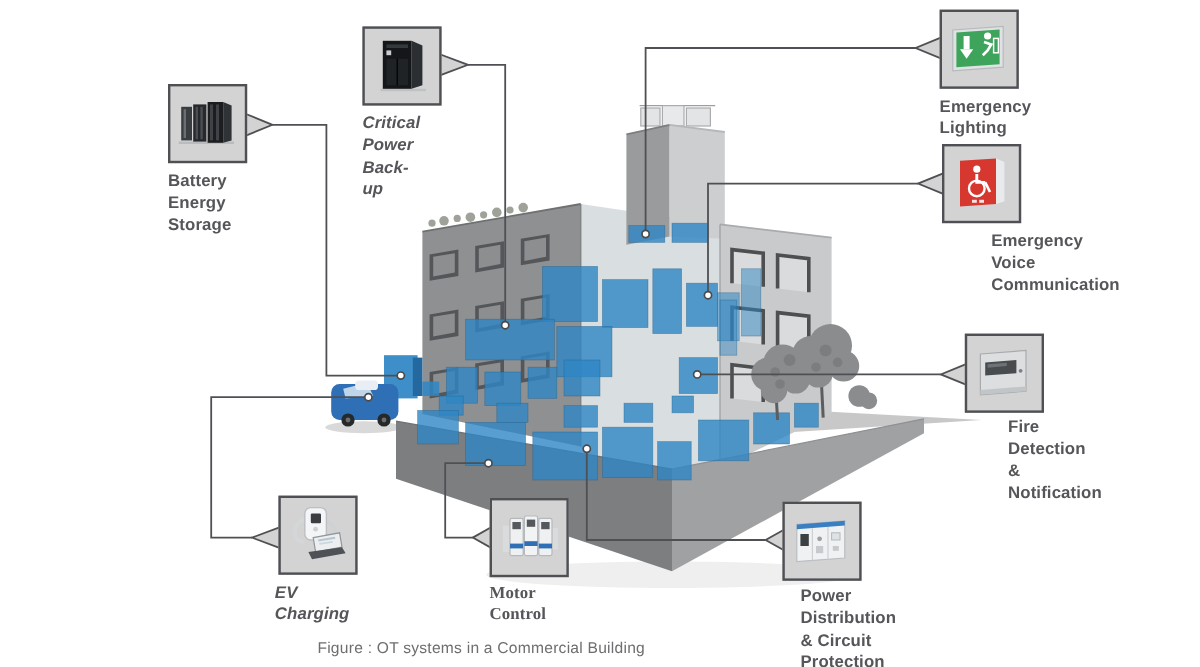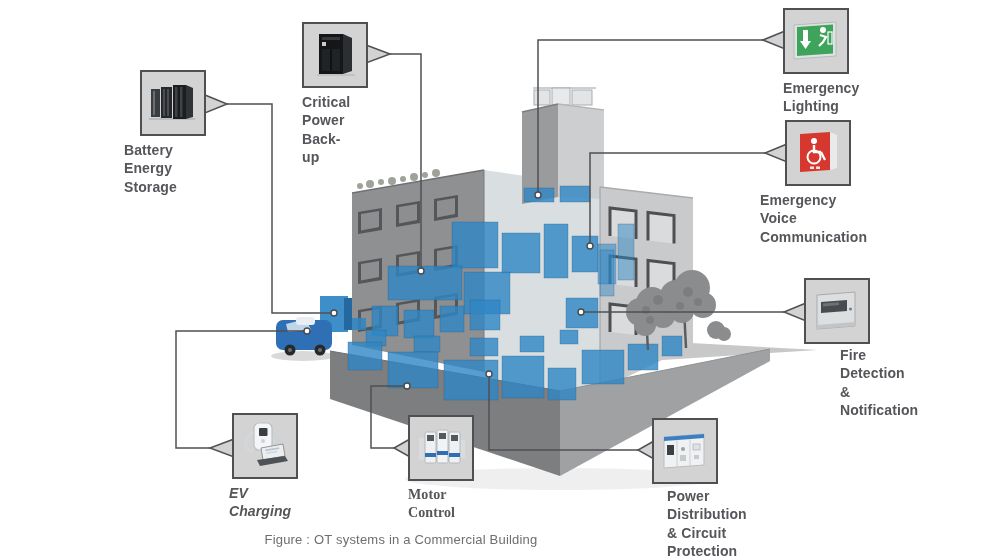--- a/index.html
+++ b/index.html
@@ -226,37 +226,37 @@
           <rect x="6" y="14" width="2" height="24" fill="#6b6f73"></rect>
         <rect x="14" y="10" width="11" height="31" fill="#26282b"></rect>
           <rect x="16" y="12" width="2" height="27" fill="#4a4e52"></rect>
           <rect x="20" y="12" width="2" height="27" fill="#4a4e52"></rect>
         <rect x="26" y="8" width="13" height="34" fill="#1b1d1f"></rect>
           <rect x="28" y="10" width="2.5" height="30" fill="#3f4347"></rect>
           <rect x="33" y="10" width="2.5" height="30" fill="#3f4347"></rect>
         <polygon points="39,8 46,11 46,40 39,42" fill="#303336"></polygon>
       </svg>
     </div>
-    <div class="callout-label" style="left:124px;top:141px;">Battery
+    <div class="callout-label" style="left:140px;top:141px;">Battery
 Energy Storage</div>
   </div>
 
   <div class="callout">
     <div class="callout-box" style="left:302px;top:22px;">
       <svg width="52" height="52" viewBox="0 0 52 52">
         <rect x="8" y="45" width="38" height="2" fill="#bfc2c4"></rect>
         <rect x="10" y="5" width="24" height="40" fill="#141617"></rect>
         <polygon points="34,5 43,9 43,42 34,45" fill="#2c2f32"></polygon>
         <rect x="13" y="8" width="18" height="3" fill="#35393c"></rect>
         <rect x="13" y="13" width="4" height="4" fill="#c9cdd0"></rect>
         <rect x="13" y="20" width="18" height="22" fill="#202325"></rect>
         <line x1="22" y1="20" x2="22" y2="42" stroke="#000000" stroke-width="1"></line>
       </svg>
     </div>
-    <div class="callout-label" style="left:302px;top:93px;">Critical Power
+    <div class="callout-label" style="left:302px;top:93px;font-style:italic;">Critical Power
 Back-up</div>
   </div>
 
   <div class="callout">
     <div class="callout-box" style="left:783px;top:8px;">
       <svg width="52" height="52" viewBox="0 0 52 52">
         <polygon points="4,10 46,7 46,41 4,44" fill="#dfe2e3" stroke="#b5babd" stroke-width="1"></polygon>
         <polygon points="7,12 43,9.5 43,38.5 7,41" fill="#3fa45b"></polygon>
         <rect x="13" y="15" width="5" height="11" fill="#ffffff"></rect>
         <polygon points="10,26 21,26 15.5,34" fill="#ffffff"></polygon>
@@ -275,21 +275,21 @@
         <polygon points="8,7 38,5 38,43 8,45" fill="#d6382f"></polygon>
         <polygon points="38,5 45,8 45,41 38,43" fill="#e9eaeb"></polygon>
         <circle cx="22" cy="14" r="3" fill="#ffffff"></circle>
         <path d="M22,18 v7 h7" stroke="#ffffff" stroke-width="2.4" fill="none"></path>
         <circle cx="22" cy="30" r="6.5" stroke="#ffffff" stroke-width="2" fill="none"></circle>
         <path d="M29,25 l4,8" stroke="#ffffff" stroke-width="2.2" fill="none"></path>
         <rect x="18" y="39.5" width="4" height="2.5" fill="#ffffff" opacity="0.85"></rect>
         <rect x="24" y="39.5" width="4" height="2.5" fill="#ffffff" opacity="0.85"></rect>
       </svg>
     </div>
-    <div class="callout-label" style="left:760px;top:191px;">Emergency Voice
+    <div class="callout-label" style="left:826px;top:191px;">Emergency Voice
 Communication</div>
   </div>
 
   <div class="callout">
     <div class="callout-box" style="left:804px;top:278px;">
       <svg width="52" height="52" viewBox="0 0 52 52">
         <polygon points="6,10 44,7 44,41 6,44" fill="#dcdedf" stroke="#a8abad" stroke-width="1"></polygon>
         <polygon points="6,40 44,37 44,41 6,44" fill="#c2c5c7"></polygon>
         <polygon points="10,17 36,15 36,26 10,28" fill="#494c4f"></polygon>
         <polygon points="12,18.5 28,17.2 28,20 12,21.5" fill="#6e7276"></polygon>

